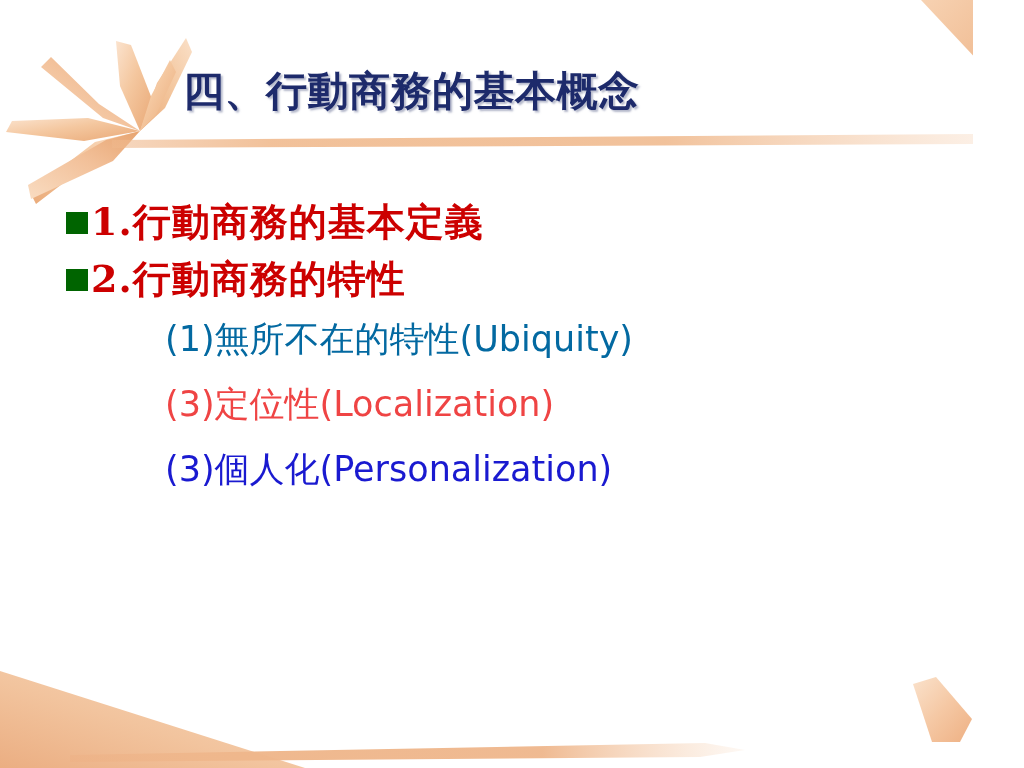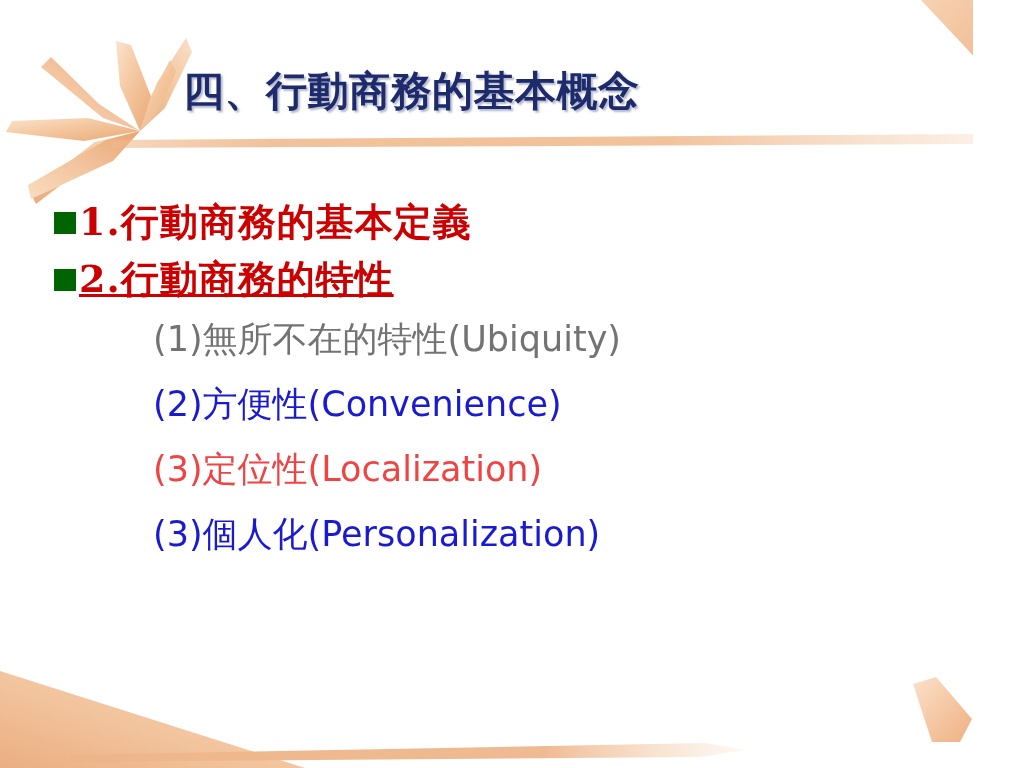--- a/index.html
+++ b/index.html
@@ -40,21 +40,21 @@
     color: #1d2a6b;
     letter-spacing: 0.5px;
     line-height: 1.05;
     white-space: nowrap;
     text-shadow: 2px 2px 2px rgba(120,128,160,0.55);
   }
 
   
   #body-list {
     position: absolute;
-    left: 54px;
+    left: 66px;
     top: 193px;
     width: 900px;
   }
   .lvl1 {
     display: flex;
     align-items: center;
     height: 57px;
     white-space: nowrap;
   }
   .bullet-square {
@@ -176,30 +176,27 @@
 
   <div id="body-list">
 
     <div class="lvl1">
       <span class="bullet-square" style="background: rgb(0, 100, 0);"></span>
       <span class="lvl1-text" style="color: rgb(204, 0, 0);">1.行動商務的基本定義</span>
     </div>
 
     <div class="lvl1">
       <span class="bullet-square" style="background: rgb(0, 100, 0);"></span>
-      <span class="lvl1-text" style="color: rgb(204, 0, 0); text-decoration: underline;">2.行動商務的特性</span>
+      <span class="lvl1-text" style="color: rgb(204, 0, 0);">2.行動商務的特性</span>
     </div>
 
     <div class="lvl2">
-      <span class="lvl2-text" style="color: #737373;">(1)無所不在的特性(Ubiquity)</span>
-    </div>
-
-    <div class="lvl2">
-      <span class="lvl2-text" style="color: rgb(26, 26, 208);">(2)方便性(Convenience)</span>
-    </div>
+      <span class="lvl2-text" style="color: #0369a1;">(1)無所不在的特性(Ubiquity)</span>
+    </div>
+
 
     <div class="lvl2">
       <span class="lvl2-text" style="color: #ef4444;">(3)定位性(Localization)</span>
     </div>
 
     <div class="lvl2">
       <span class="lvl2-text" style="color: rgb(26, 26, 208);">(3)個人化(Personalization)</span>
     </div>
 
   </div>

